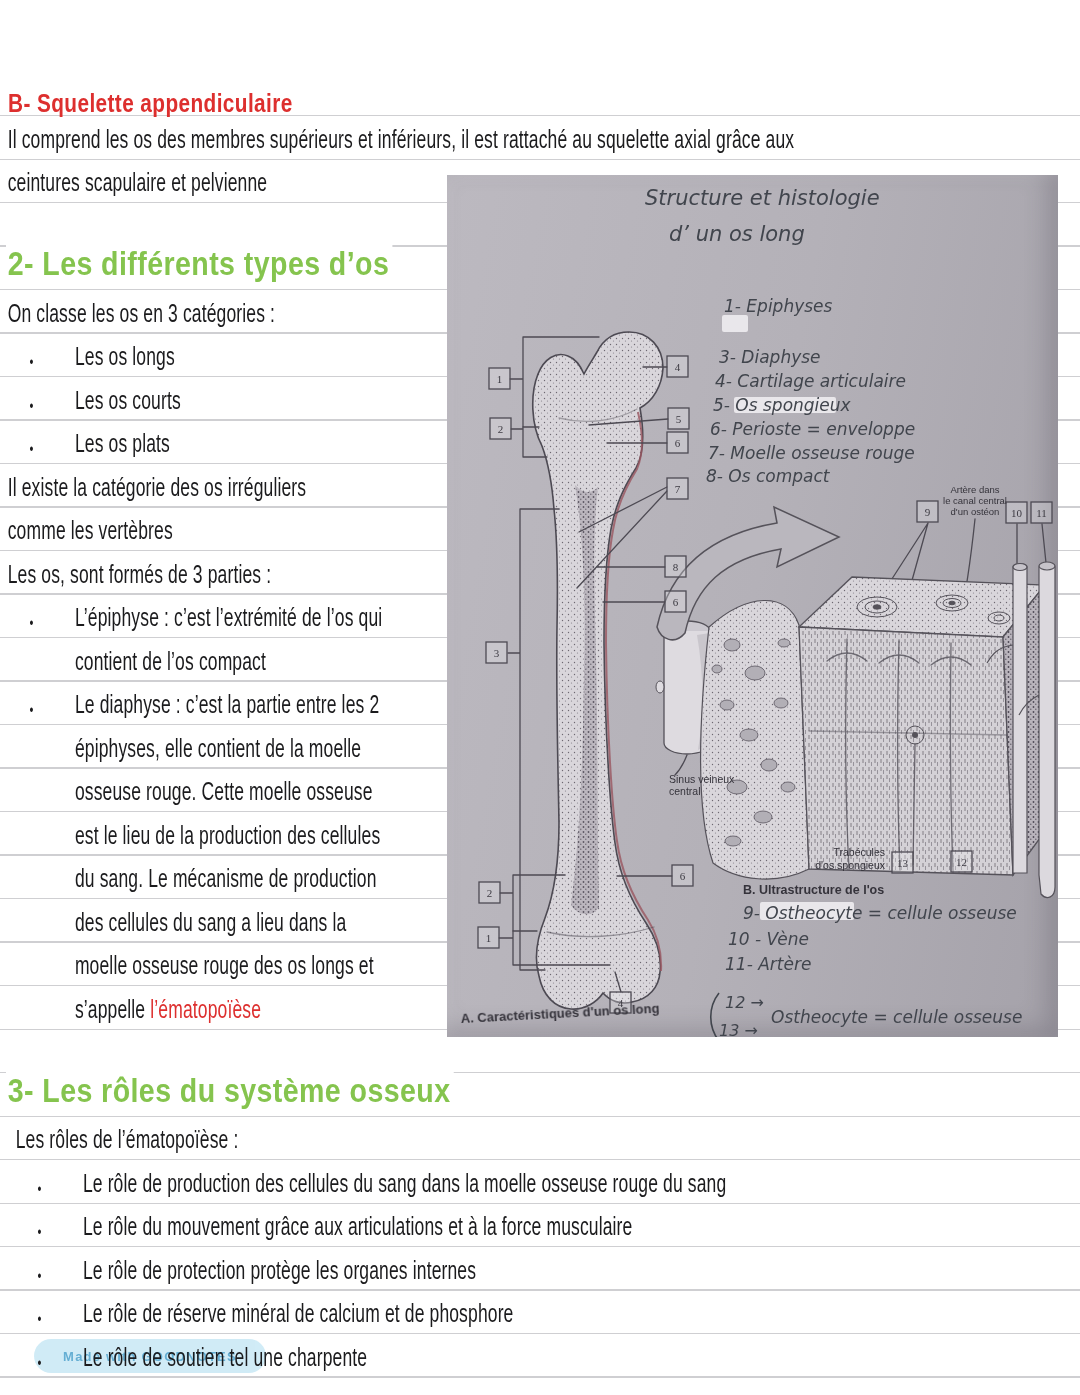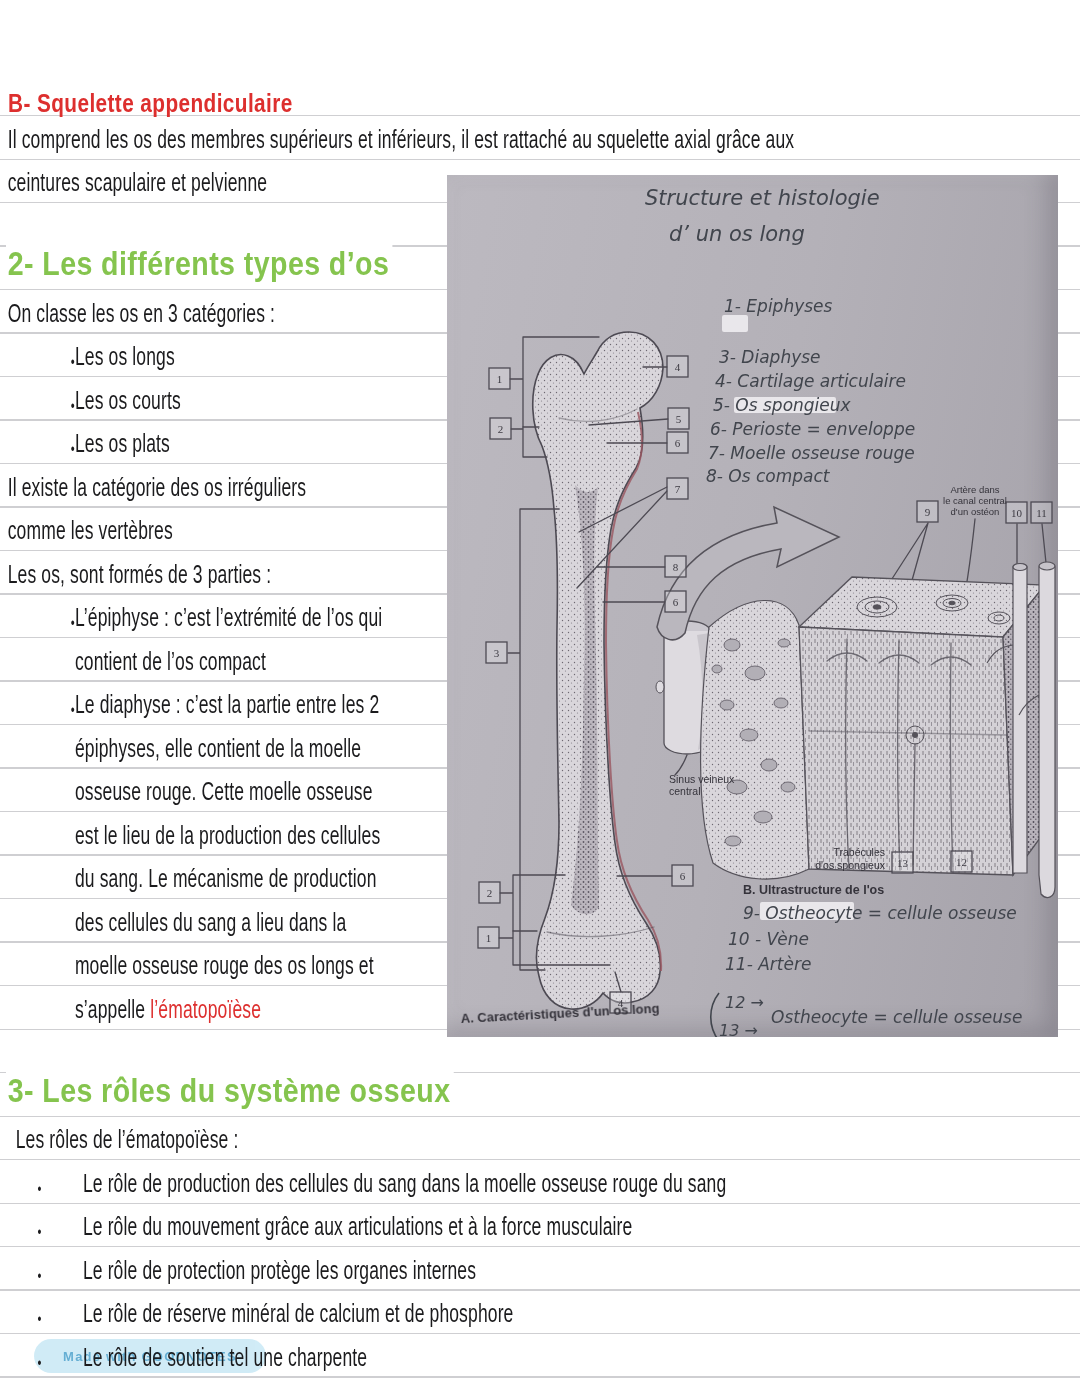--- a/index.html
+++ b/index.html
@@ -19,21 +19,21 @@
   .lines{position:absolute;z-index:2;}
   .line{height:43.5px;display:flex;align-items:flex-end;padding-bottom:5px;box-sizing:border-box;
         white-space:pre;font-size:25px;transform:scaleX(.70);transform-origin:0 50%;letter-spacing:.2px;}
   .line .b{display:none;}
   .line.li{padding-left:42px;}
   .line.li .b{display:inline-block;width:65px;font-size:16px;}
   .line.p{padding-left:11px;}
   .line.cont{padding-left:107px;}
   .red-t{color:#dd2f2e;}
   #intro{top:115px;left:0;}
-  #col2{top:289px;left:0;text-align:right;}
+  #col2{top:289px;left:0;}
   #col3{top:1115.5px;left:8px;}
 
   .wm{position:absolute;left:34px;top:1339px;width:232px;height:34px;background:#cdeaf6;opacity:.92;
       border-radius:17px;display:flex;align-items:center;justify-content:center;z-index:1;
       color:#58a8d0;font-size:13px;font-weight:bold;letter-spacing:1.2px;}
 
   .photo{position:absolute;left:447px;top:175px;width:611px;height:862px;z-index:3;
          background:linear-gradient(100deg,#bcb9c0 0%,#b4b1b8 50%,#a5a2aa 100%);
          box-shadow:inset -10px -8px 24px rgba(50,45,60,.22),inset 3px 3px 12px rgba(255,255,255,.14);}
   .photo svg{display:block;}

